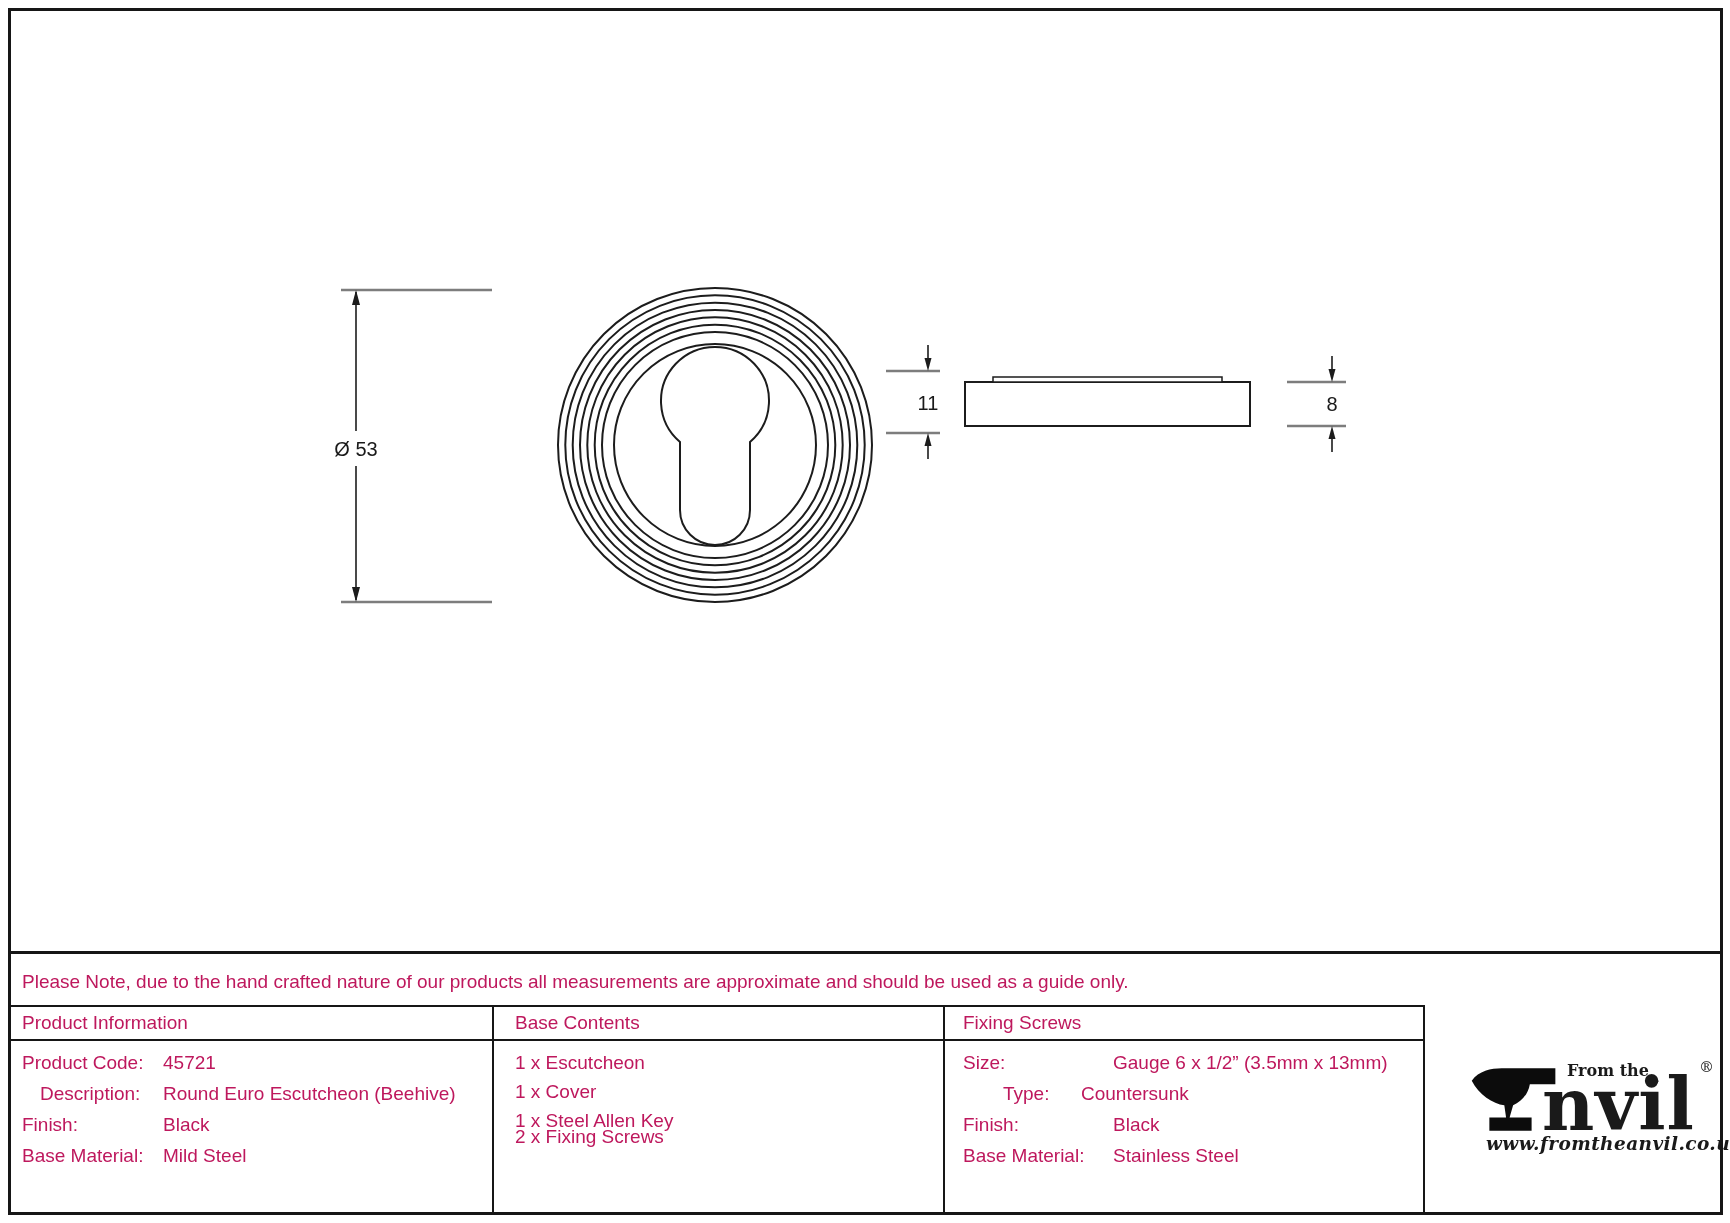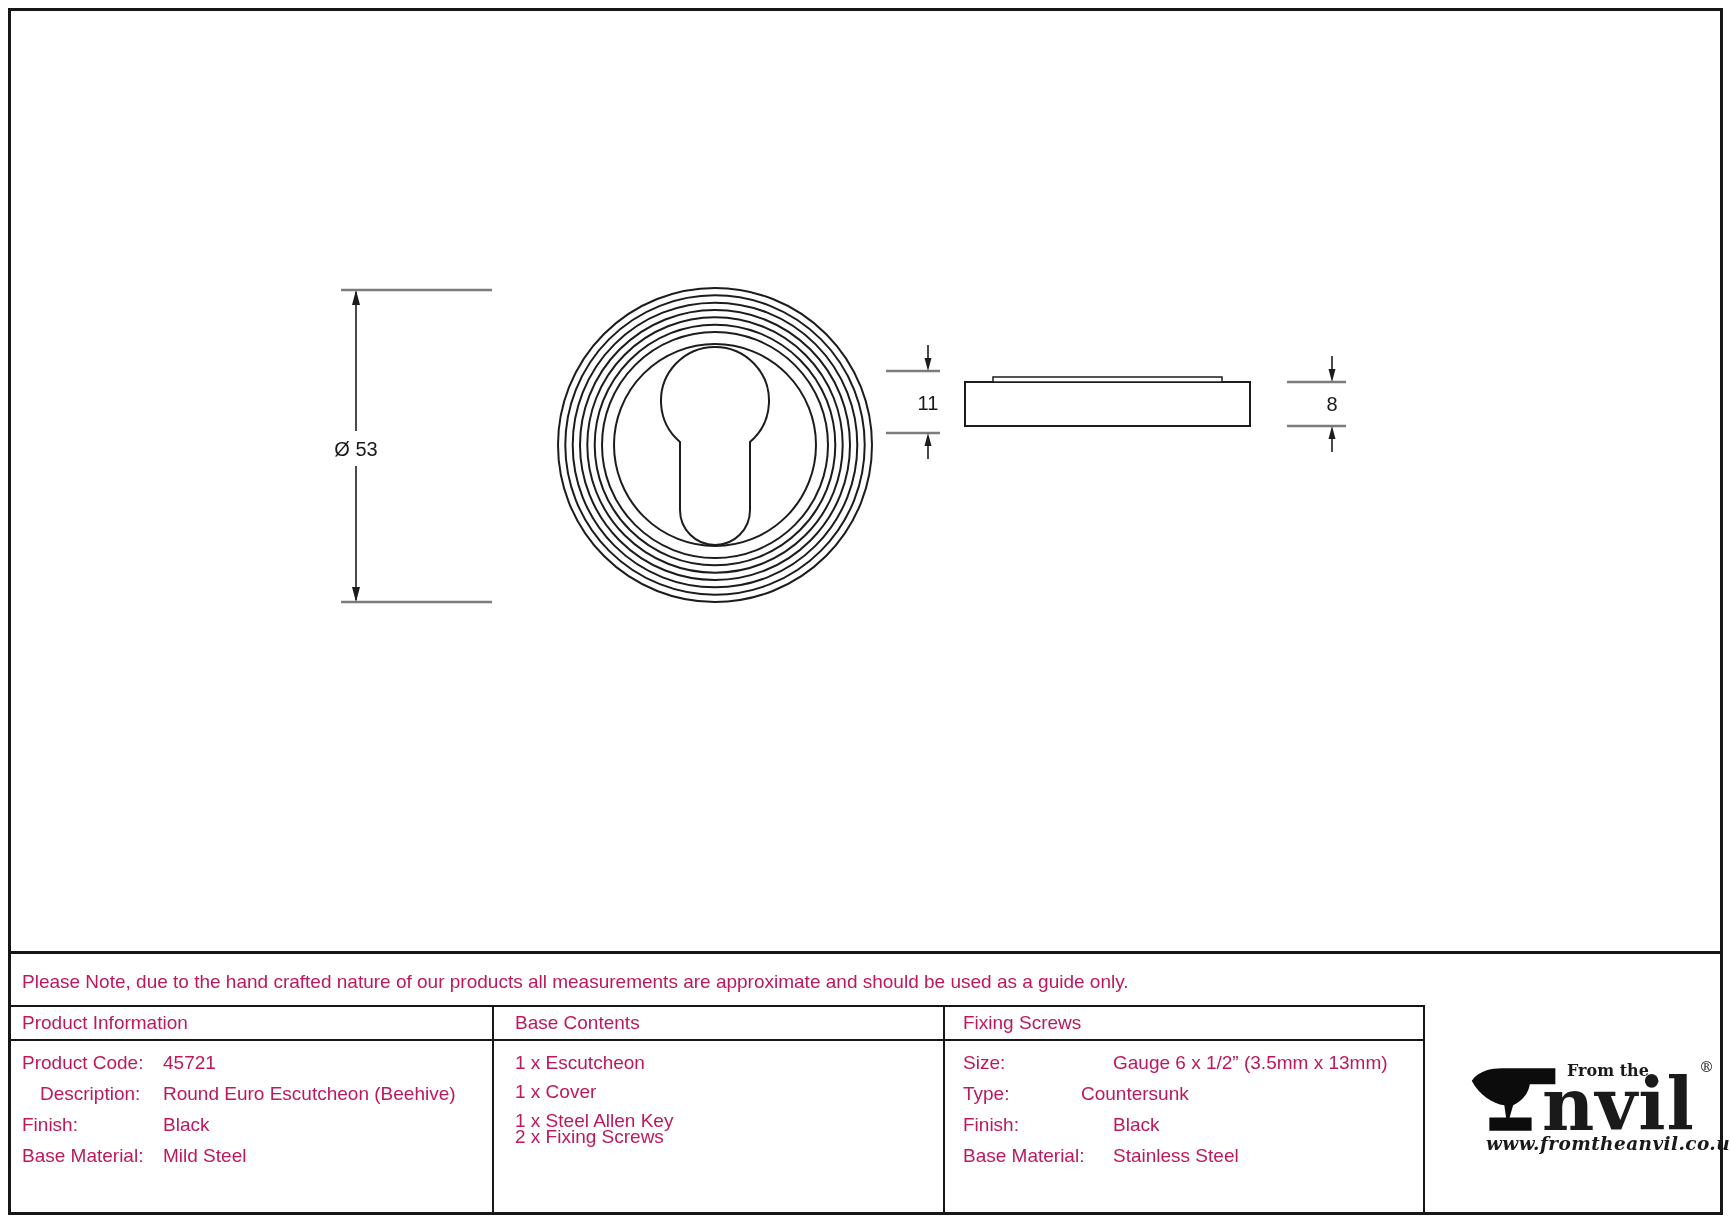--- a/index.html
+++ b/index.html
@@ -95,21 +95,21 @@
   <div class="t" style="left:22px;top:1145px;">Base Material:</div>
   <div class="t" style="left:163px;top:1145px;">Mild Steel</div>
 
   <div class="t" style="left:515px;top:1052px;">1 x Escutcheon</div>
   <div class="t" style="left:515px;top:1081px;">1 x Cover</div>
   <div class="t" style="left:515px;top:1110px;">1 x Steel Allen Key</div>
   <div class="t" style="left:515px;top:1126px;text-align:right;">2 x Fixing Screws</div>
 
   <div class="t" style="left:963px;top:1052px;">Size:</div>
   <div class="t" style="left:1113px;top:1052px;">Gauge 6 x 1/2” (3.5mm x 13mm)</div>
-  <div class="t" style="left:963px;top:1083px;">Type:</div>
+  <div class="t" style="left:1003px;top:1083px;">Type:</div>
   <div class="t" style="left:1081px;top:1083px;">Countersunk</div>
   <div class="t" style="left:963px;top:1114px;">Finish:</div>
   <div class="t" style="left:1113px;top:1114px;">Black</div>
   <div class="t" style="left:963px;top:1145px;">Base Material:</div>
   <div class="t" style="left:1113px;top:1145px;">Stainless Steel</div>
 
   <div>
     <svg style="position:absolute;left:1470px;top:1066px;" width="88" height="68" viewBox="0 0 100 76">
       <path fill="#0c0c0c" d="M 2 16 C 10 5, 24 2, 36 2 L 97 2 L 97 20 L 68 20 C 66 32, 58 40, 49 44 L 45 58 L 70 58 L 70 73 L 22 73 L 22 58 L 41 58 L 39 44 C 26 42, 10 32, 2 16 Z"></path>
     </svg>

